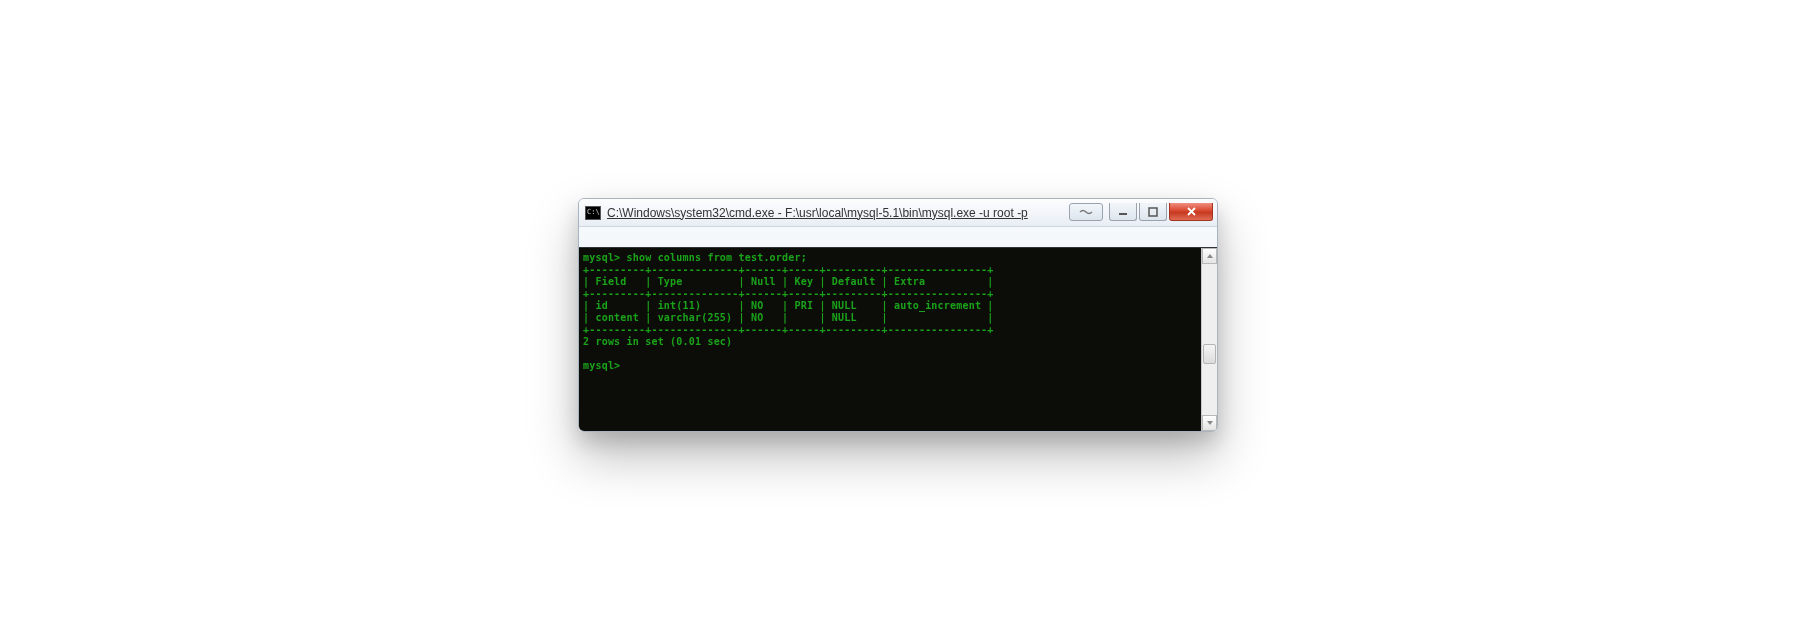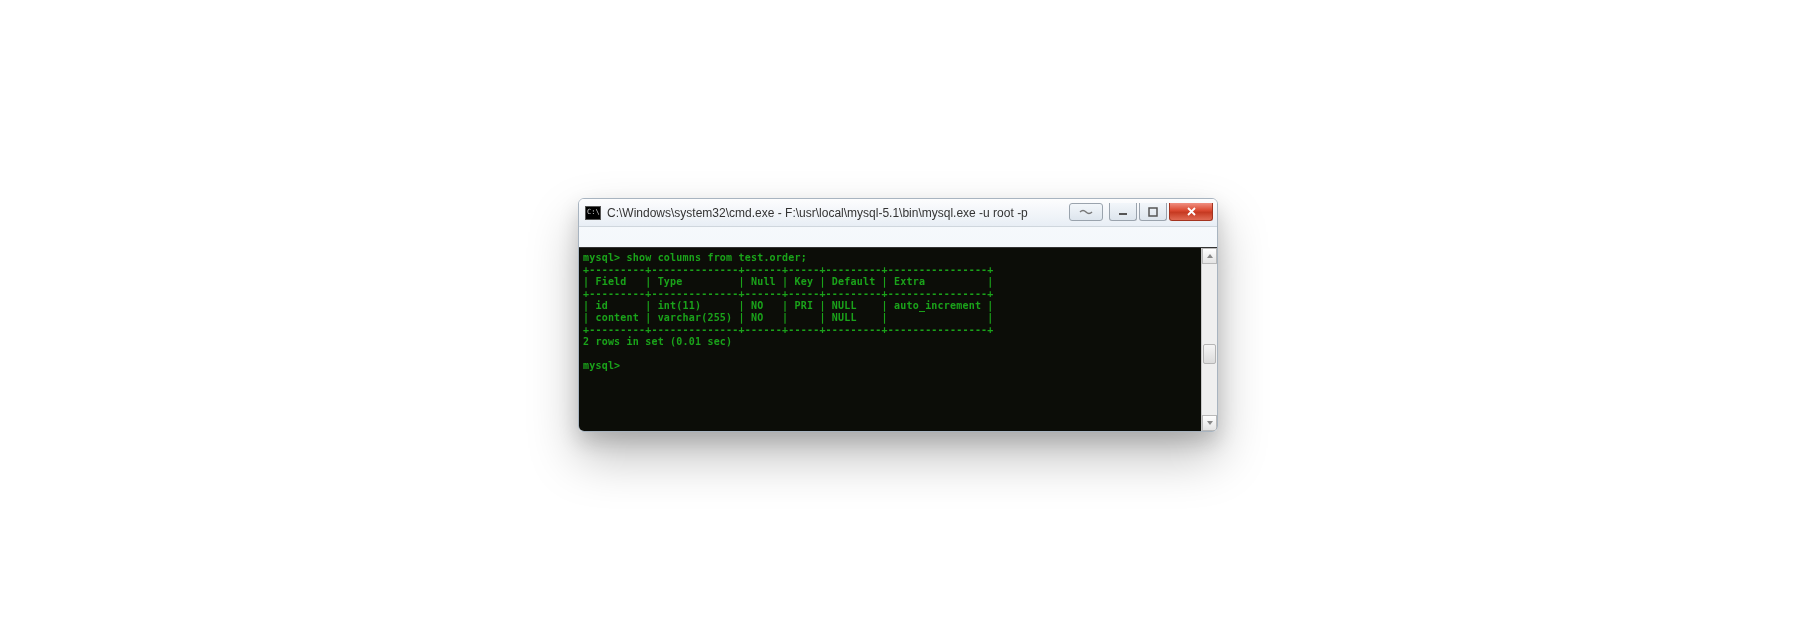--- a/index.html
+++ b/index.html
@@ -46,20 +46,21 @@
     left: 1px;
     font-family: monospace;
   }
   .title-text {
     font-size: 12px;
     color: #333;
     white-space: nowrap;
     overflow: hidden;
     text-overflow: ellipsis;
     flex: 1;
+    text-decoration: underline;
   }
   .win-controls {
     display: flex;
     gap: 2px;
     align-items: flex-start;
     margin-top: -1px;
   }
   .win-btn {
     width: 28px;
     height: 18px;

